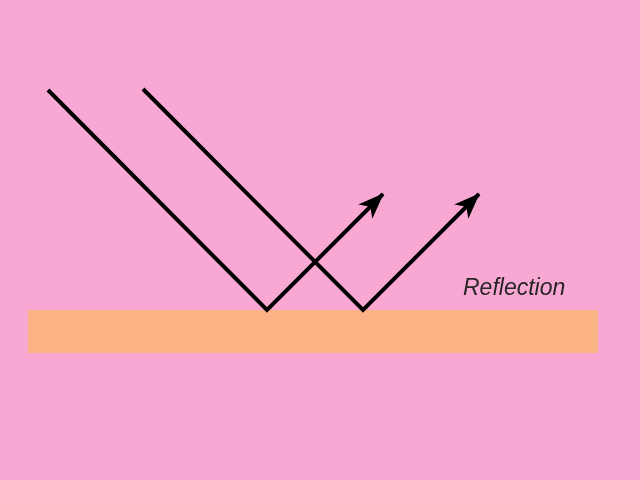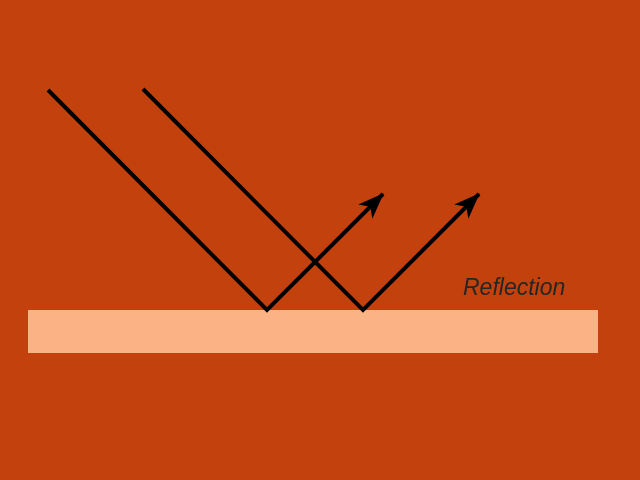--- a/index.html
+++ b/index.html
@@ -8,21 +8,21 @@
     background: #ffffff;
     width: 640px;
     height: 480px;
     overflow: hidden;
     font-family: "Liberation Sans", sans-serif;
   }
   .canvas {
     position: relative;
     width: 640px;
     height: 480px;
-    background: #c2410c;
+    background: #f9a8d4;
   }
   svg.diagram {
     display: block;
     width: 640px;
     height: 480px;
   }
   .ray {
     fill: none;
     stroke-width: 4;
     stroke-linejoin: miter;

